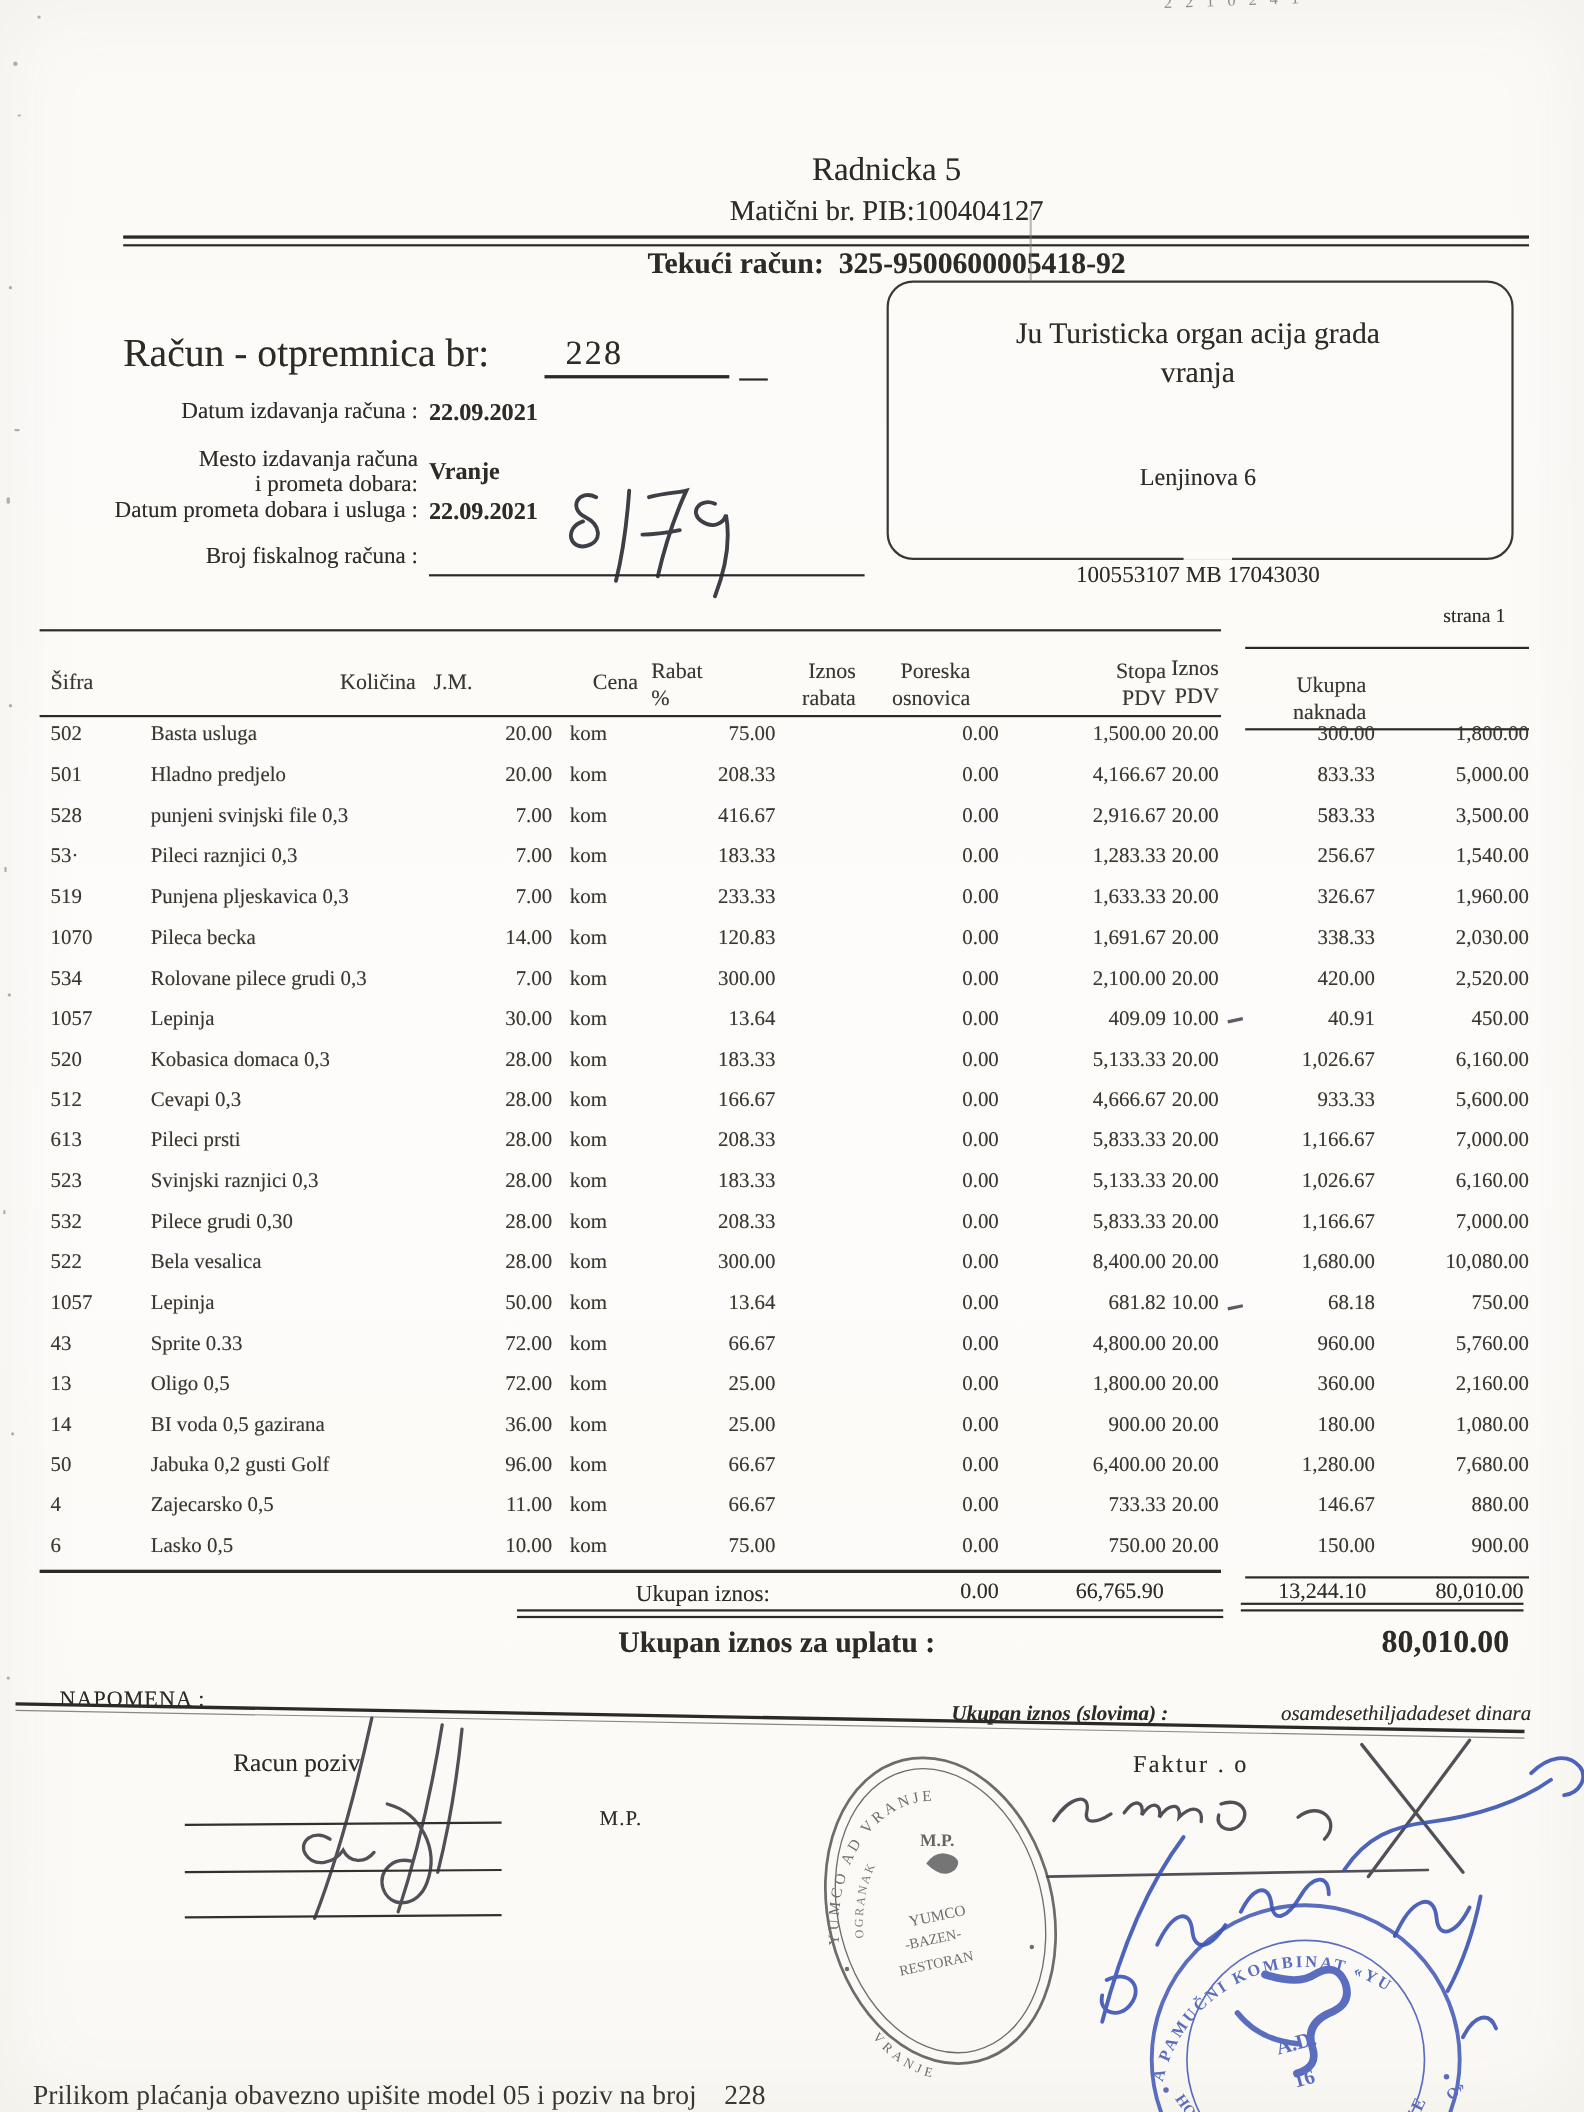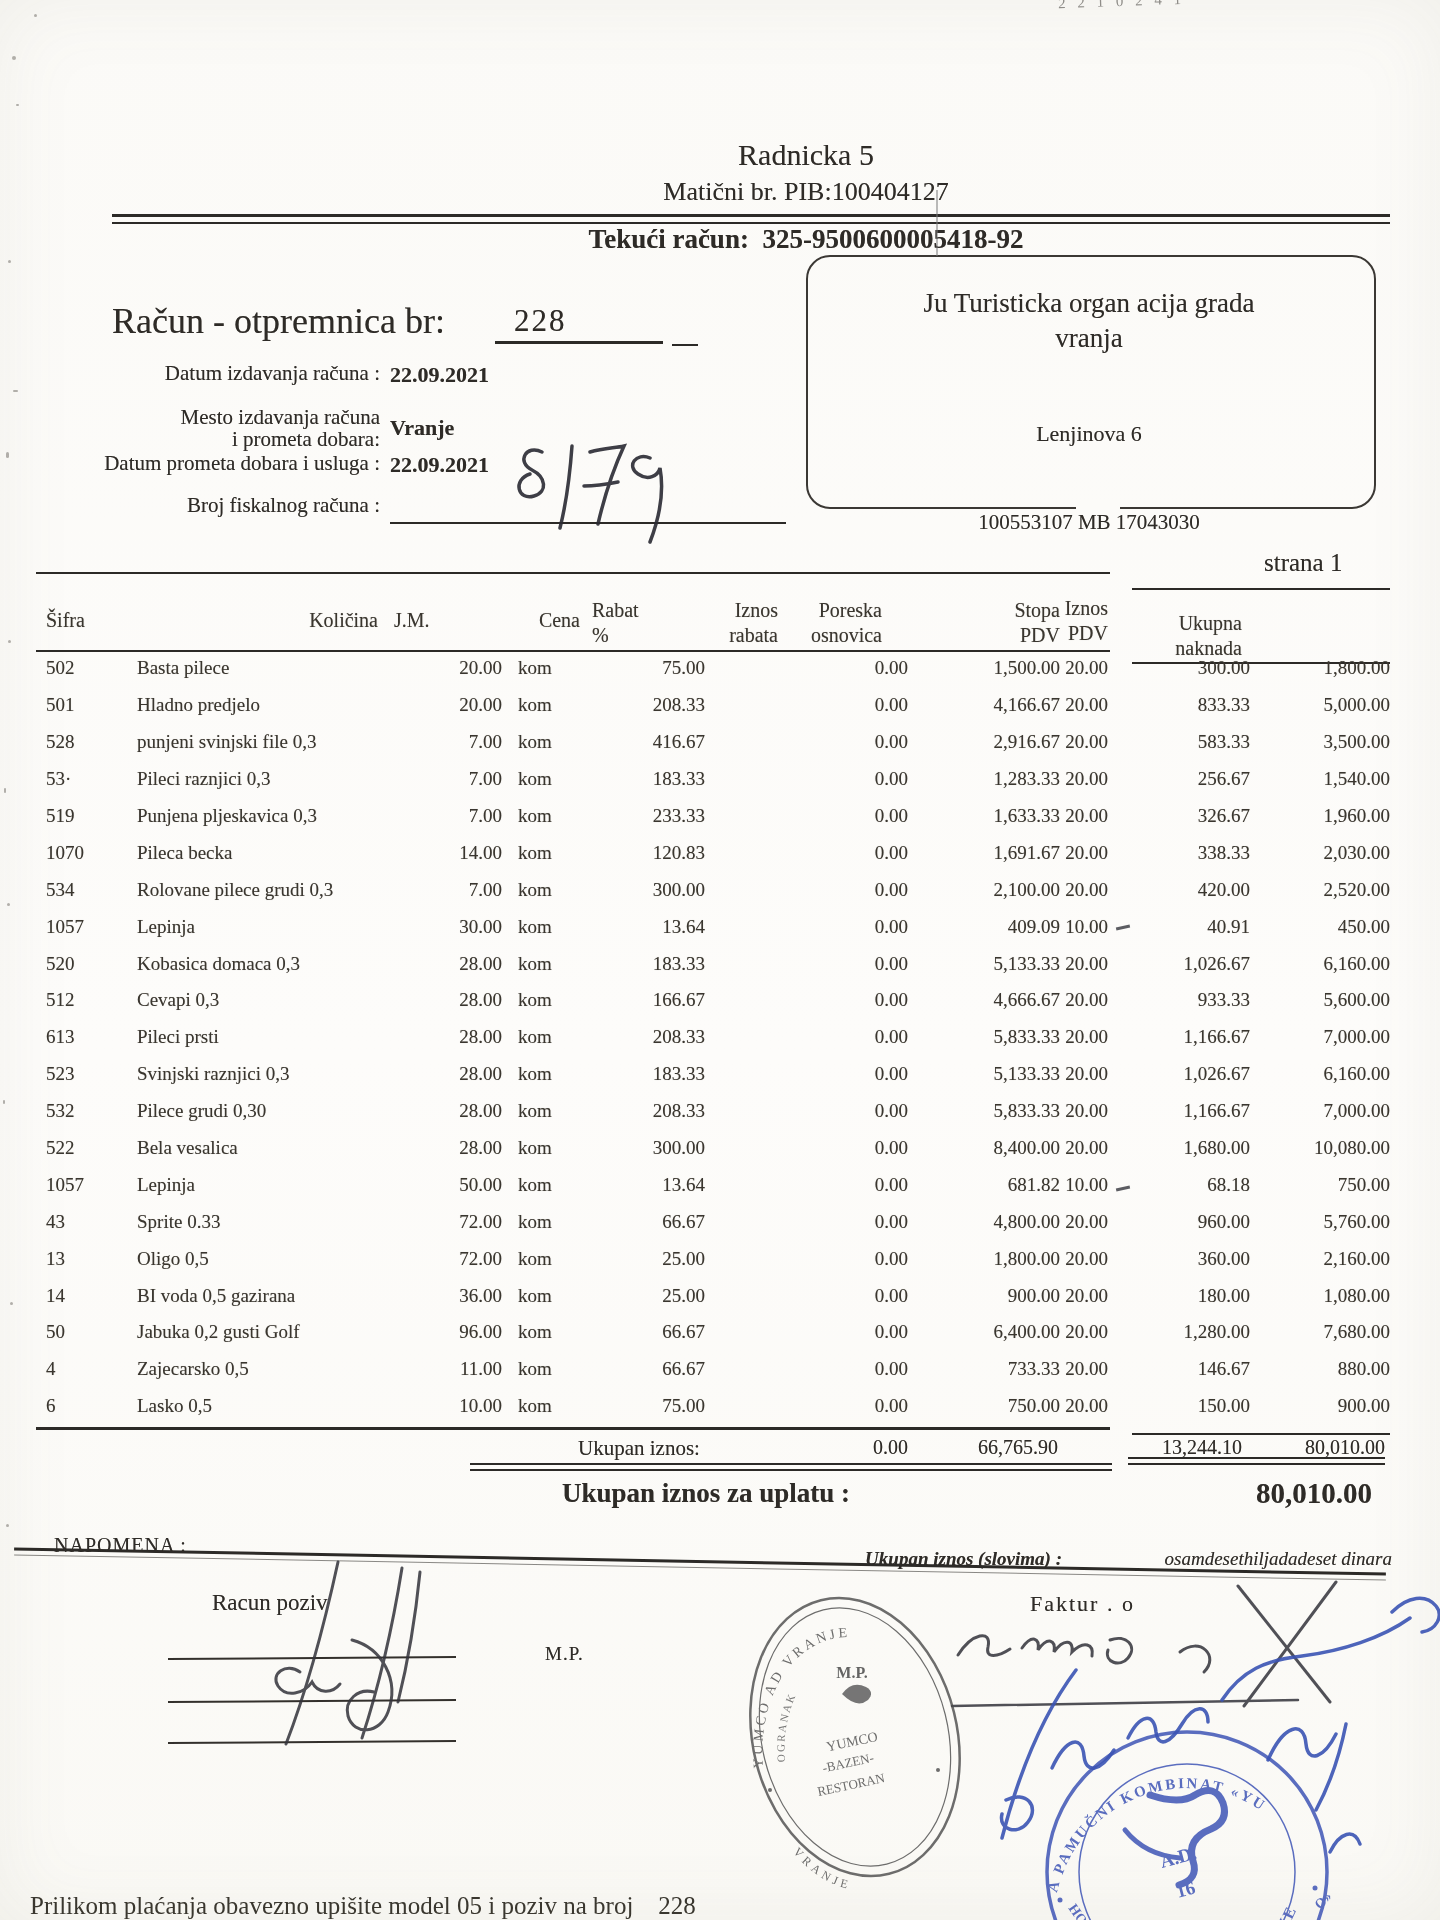--- a/index.html
+++ b/index.html
@@ -22,21 +22,21 @@
   .inv-title{left:112px;top:300px;font-size:36px;}
   .inv-no{left:514px;top:303px;font-size:31px;letter-spacing:2px;}
   .inv-field{position:absolute;left:0;width:100%;height:44px;font-size:21px;}
   .inv-field .fl{position:absolute;right:1060px;top:0;width:420px;text-align:right;line-height:22px;}
   .inv-field .fv{position:absolute;left:390px;top:0;font-weight:bold;font-size:22px;}
   .inv-field.two .fv{top:9px;}
   
   .cust-box{left:806px;top:255px;width:566px;height:250px;border:2.5px solid #3b3834;border-radius:24px;}
   .cust{left:806px;width:566px;text-align:center;}
   .cust-notch{left:1076px;top:500px;width:44px;height:9px;background:#fcfbf8;}
-  .strana{left:1264px;top:549px;font-size:25px;}
+  .strana{left:1312px;top:549px;font-size:18px;}
   
   .grid{display:grid;grid-template-columns:88px 250px 124px 90px 113px 85px 118px 152px 48px 142px 142px;}
   #thead{position:absolute;left:40px;top:576px;width:1352px;height:72px;font-size:20px;}
   .hc{display:flex;flex-direction:column;justify-content:flex-end;line-height:25px;}
   .hc span{display:block;}
   .hc.single{padding-bottom:15px;}
   .hc.c9,.hc.c10{transform:translateY(13px);}
   #tbody{position:absolute;left:40px;top:650px;width:1352px;font-size:19px;}
   .tr{height:36.9px;align-items:center;}
   .c0{padding-left:6px;}
@@ -163,21 +163,21 @@
         <span>Iznos PDV</span>
       </div>
       <div class="hc c10">
         <span>Ukupna</span>
         <span>naknada</span>
       </div>
     </div>
   <div id="tbody" class="soft">
       <div class="tr grid">
         <div class="c0">502</div>
-        <div class="c1">Basta pilece</div>
+        <div class="c1">Basta usluga</div>
         <div class="c2">20.00</div>
         <div class="c3">kom</div>
         <div class="c4">75.00</div>
         <div class="c5"></div>
         <div class="c6">0.00</div>
         <div class="c7">1,500.00</div>
         <div class="c8">20.00</div>
         <div class="c9">300.00</div>
         <div class="c10">1,800.00</div>
       </div>

